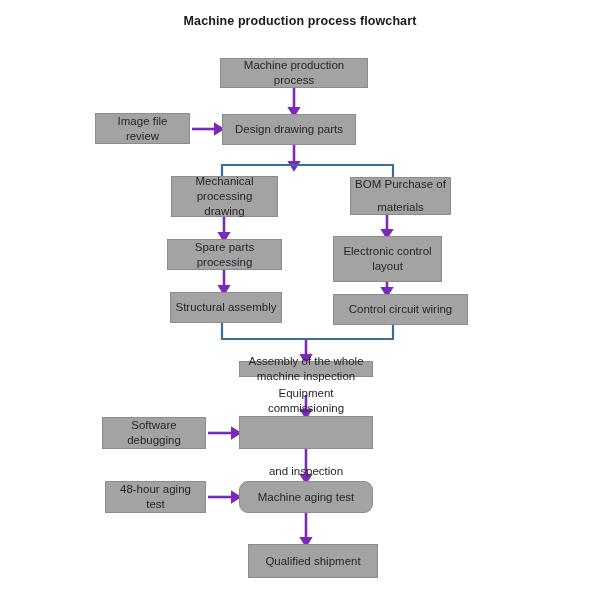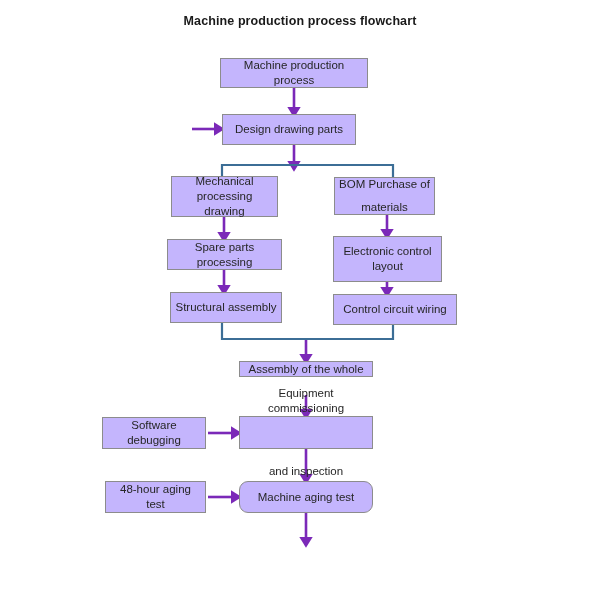--- a/index.html
+++ b/index.html
@@ -23,21 +23,21 @@
     text-align: center;
     font-size: 12.5px;
     font-weight: bold;
     color: #1a1a1a;
     letter-spacing: 0.1px;
   }
   .node {
     position: absolute;
     box-sizing: border-box;
     border: 1px solid #8c8c8c;
-    background: #c4b5fd;
+    background: #a3a3a3;
     color: #262626;
     font-size: 11.5px;
     line-height: 15px;
     display: flex;
     align-items: center;
     justify-content: center;
     text-align: center;
     padding: 2px 4px;
   }
   .node span {
@@ -88,67 +88,74 @@
     <g stroke="#3c6e96" stroke-width="2.2" fill="none" stroke-linecap="square">
       <path d="M222,175 L222,165 L393,165 L393,176"></path>
       <path d="M222,322 L222,339 L393,339 L393,324"></path>
     </g>
   </svg>
 
   <div class="node" style="left:220px; top:58px; width:148px; height:30px;">
     <span>Machine production process</span>
   </div>
 
+  <div class="node" style="left:95px; top:113px; width:95px; height:31px;">
+    <span>Image file review</span>
+  </div>
 
   <div class="node" style="left:222px; top:114px; width:134px; height:31px;">
     <span>Design drawing parts</span>
   </div>
 
   <div class="node" style="left:171px; top:176px; width:107px; height:41px; flex-direction:column;">
     <span>Mechanical</span>
     <span>processing drawing</span>
   </div>
 
-  <div class="node" style="left:334px; top:177px; width:101px; height:38px; flex-direction:column;gap:8px;">
+  <div class="node" style="left:350px; top:177px; width:101px; height:38px; flex-direction:column;gap:8px;">
     <span>BOM Purchase of</span>
     <span>materials</span>
   </div>
 
   <div class="node" style="left:167px; top:239px; width:115px; height:31px;">
     <span>Spare parts processing</span>
   </div>
 
   <div class="node" style="left:333px; top:236px; width:109px; height:46px; flex-direction:column;">
     <span>Electronic control</span>
     <span>layout</span>
   </div>
 
   <div class="node" style="left:170px; top:292px; width:112px; height:31px;">
     <span>Structural assembly</span>
   </div>
 
-  <div class="node" style="left:333px; top:294px; width:124px; height:31px;">
+  <div class="node" style="left:333px; top:294px; width:135px; height:31px;">
     <span>Control circuit wiring</span>
   </div>
 
   <div class="node" style="left:239px; top:361px; width:134px; height:16px; flex-direction:column;">
     <span>Assembly of the whole</span>
+    <span>machine inspection</span>
   </div>
 
   <div class="node" style="left:102px; top:417px; width:104px; height:32px;justify-content:flex-end;">
     <span>Software debugging</span>
   </div>
 
   <div class="node" style="left:239px; top:416px; width:134px; height:33px; flex-direction:column;gap:48px;">
     <span>Equipment commissioning</span>
     <span>and inspection</span>
   </div>
 
   <div class="node" style="left:105px; top:481px; width:101px; height:32px;">
     <span>48-hour aging test</span>
   </div>
 
   <div class="node" style="left:239px; top:481px; width:134px; height:32px;border-radius:9px;">
     <span>Machine aging test</span>
   </div>
 
+  <div class="node" style="left:248px; top:544px; width:130px; height:34px;">
+    <span>Qualified shipment</span>
+  </div>
 
 </div>
 
 </body></html>

